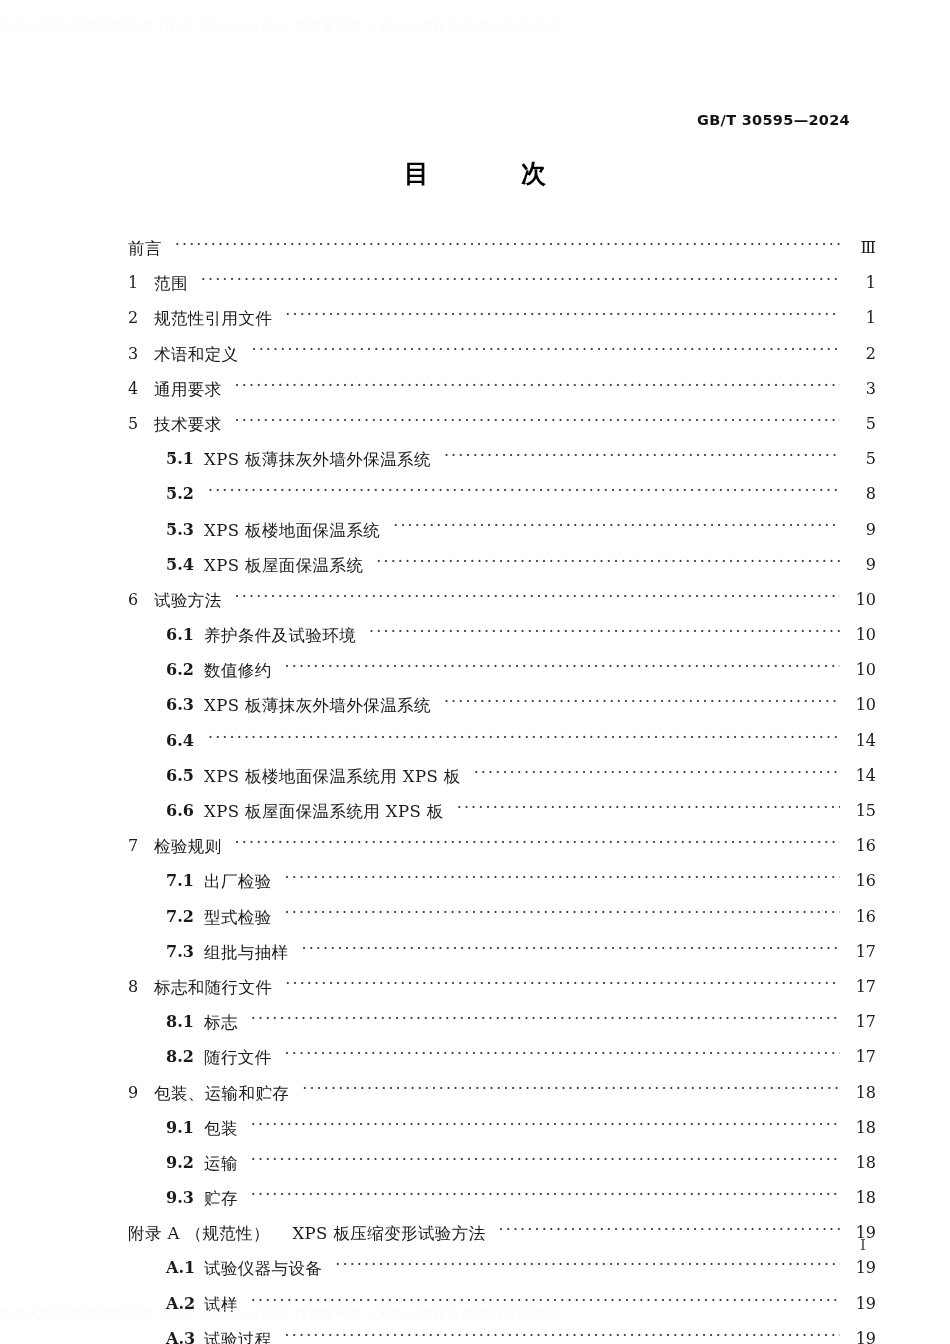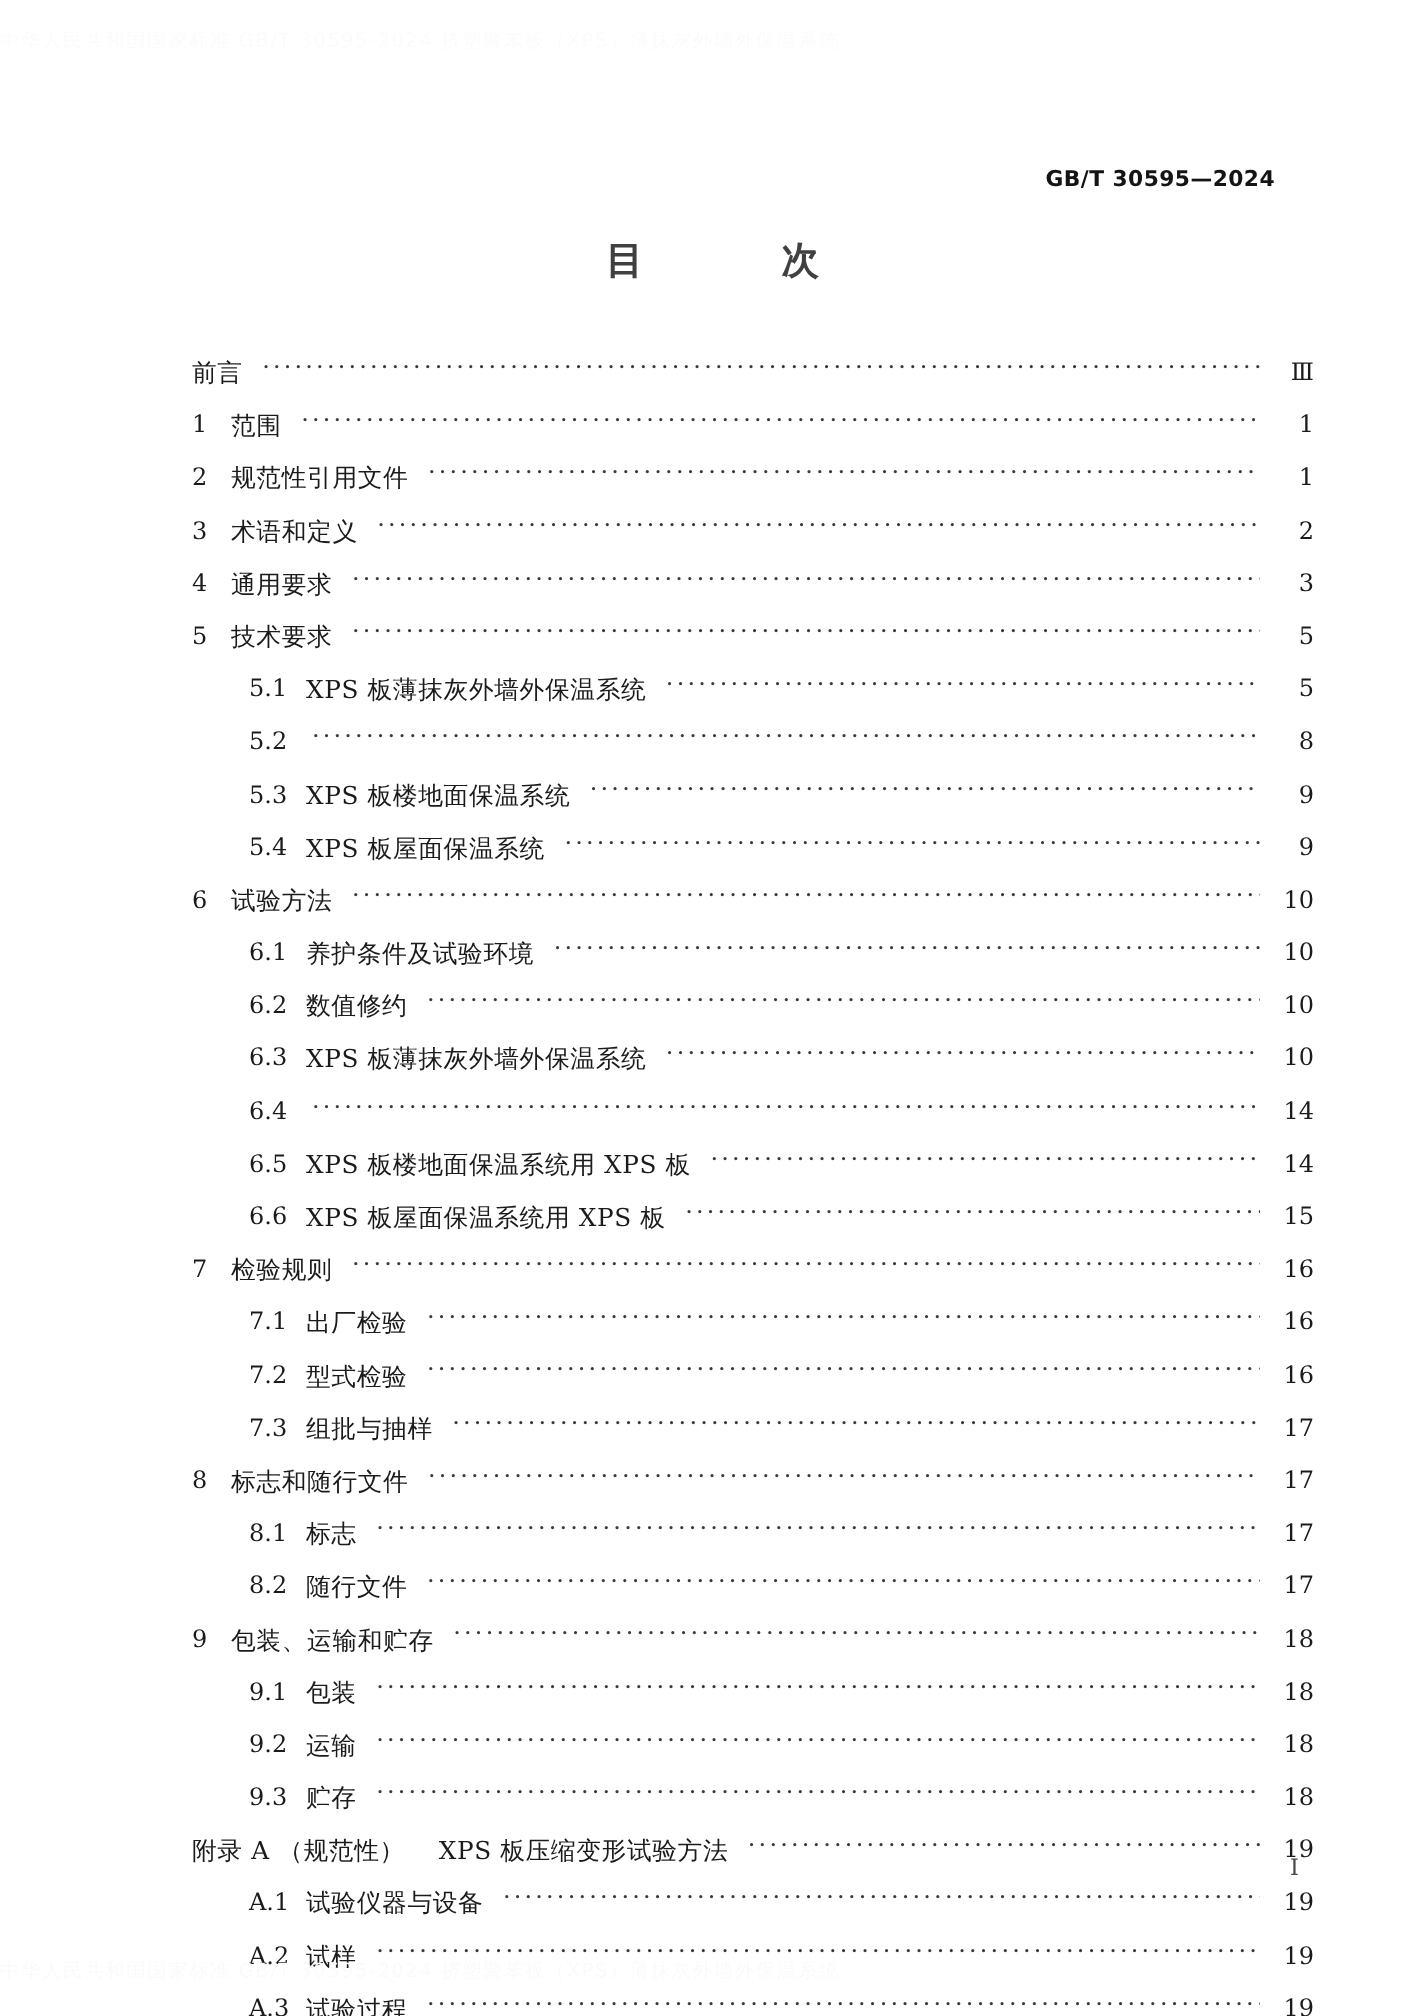--- a/index.html
+++ b/index.html
@@ -49,21 +49,21 @@
 
   
   .doc-title {
     position: absolute;
     top: 157px;
     left: 0;
     width: 950px;
     text-align: center;
     font-size: 25px;
     font-weight: bold;
-    color: #404040;
+    color: #000000;
     letter-spacing: 14px;
     text-indent: 14px;
   }
 
   
   .toc {
     position: absolute;
     top: 238px;
     left: 128px;
     width: 748px;
@@ -78,21 +78,21 @@
   }
   .toc-row.level-2 { padding-left: 38px; }
 
   .toc-num {
     flex: 0 0 auto;
     font-family: "DejaVu Serif", "Liberation Serif", serif;
     font-size: 16px;
     color: #1b1b1b;
   }
   .toc-row.level-1 .toc-num { min-width: 26px; }
-  .toc-row.level-2 .toc-num { min-width: 38px; }
+  .toc-row.level-2 .toc-num { min-width: 38px; font-weight: bold; }
   .toc-row.plain .toc-num { min-width: 0; }
 
   .toc-label {
     flex: 0 0 auto;
     padding-right: 9px;
     letter-spacing: 0.4px;
   }
   .toc-leader {
     flex: 1 1 auto;
     overflow: hidden;

